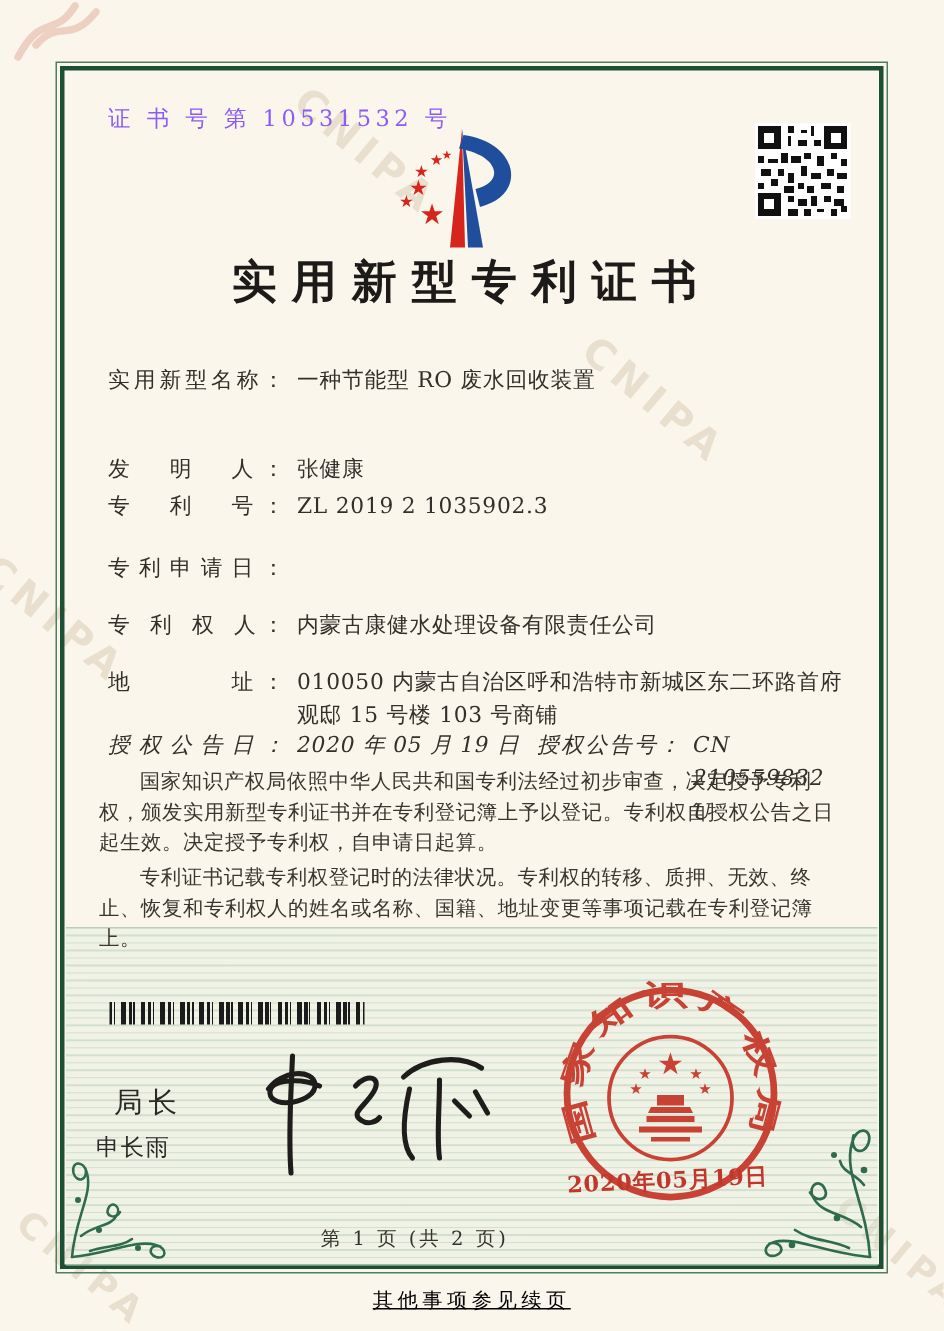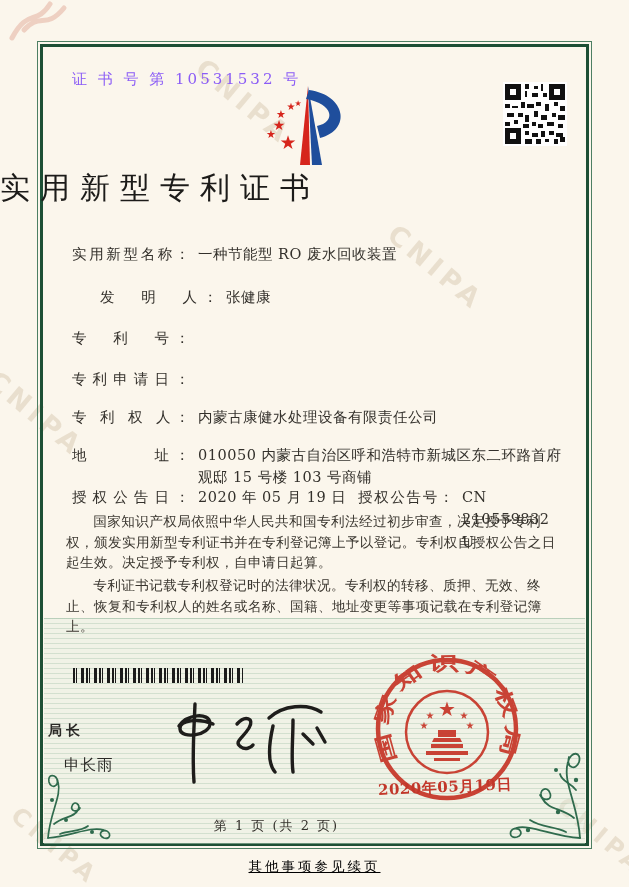--- a/index.html
+++ b/index.html
@@ -20,43 +20,43 @@
   .guilloche{
     position:absolute;left:44px;top:618px;width:541px;height:225px;
     background:
       repeating-linear-gradient(0deg, rgba(140,180,152,.30) 0 1px, rgba(255,255,255,0) 1px 5px),
       rgba(220,235,222,.35);
     border-top:1px solid rgba(110,160,128,.25);
   }
   
   .cert-no{left:72px;top:70px;font-size:15px;letter-spacing:3px;color:#8b5cf6;}
   .title{
-    left:0;top:168px;width:629px;text-align:left;
-    font-size:30px;font-weight:normal;letter-spacing:10px;color:#1c1b19;
+    left:0;top:168px;width:629px;text-align:center;
+    font-size:30px;font-weight:bold;letter-spacing:10px;color:#1c1b19;
   }
   
   .field-row{left:72px;width:492px;display:flex;font-size:14.5px;line-height:1.55;color:#33302b;}
   .field-label{
     width:118px;flex:0 0 118px;text-align:justify;text-align-last:justify;
     letter-spacing:.5px;
   }
   .field-value{flex:1;padding-left:8px;letter-spacing:.5px;}
   
   .body-text{left:66px;top:511px;width:498px;font-size:13.6px;line-height:1.52;
     color:#3a362f;letter-spacing:.4px;}
   .body-text p{margin:0 0 2px 0;text-indent:2em;}
   
   .barcode{
     left:73px;top:668px;width:170px;height:15px;
     background:repeating-linear-gradient(90deg,
       #1b1b1b 0 2px,transparent 2px 3px,
       #1b1b1b 3px 4px,transparent 4px 8px,
       #1b1b1b 8px 11px,transparent 11px 13px);
   }
-  .signer-title{left:48px;top:722px;font-size:14px;letter-spacing:4px;color:#2b2a27;font-weight:bold;}
+  .signer-title{left:76px;top:722px;font-size:19px;letter-spacing:4px;color:#2b2a27;}
   .signer-name{left:64px;top:755px;font-size:15.5px;letter-spacing:1px;color:#2b2a27;}
   .seal-date{
     left:378px;top:778px;font-size:15px;color:#c2372a;letter-spacing:.5px;
     transform:rotate(-2.5deg);font-weight:bold;
   }
   .page-no{left:0;top:817px;width:553px;text-align:center;font-size:13px;color:#34312c;letter-spacing:2px;}
   .continuation{left:0;top:858px;width:629px;text-align:center;font-size:13.5px;color:#000000;letter-spacing:3px;text-decoration:underline;}
   
   .wm{
     position:absolute;font-family:"DejaVu Sans","Liberation Sans",sans-serif;
@@ -147,39 +147,40 @@
       <rect x="26" y="25" width="2" height="2"></rect>
   </g>
 </svg>
 
 <div class="abs title">实用新型专利证书</div>
 
 <div class="abs field-row" style="top:243px;">
   <span class="field-label">实用新型名称：</span>
   <span class="field-value">一种节能型 RO 废水回收装置</span>
 </div>
-<div class="abs field-row" style="top:286px;margin-left:28px;">
+<div class="abs field-row" style="top:302px;">
   <span class="field-label">发　明　人：</span>
   <span class="field-value">张健康</span>
 </div>
 <div class="abs field-row" style="top:327px;">
   <span class="field-label">专　利　号：</span>
+  <span class="field-value">ZL 2019 2 1035902.3</span>
 </div>
 <div class="abs field-row" style="top:368px;">
   <span class="field-label">专利申请日：</span>
 </div>
 <div class="abs field-row" style="top:406px;">
   <span class="field-label">专 利 权 人：</span>
   <span class="field-value">内蒙古康健水处理设备有限责任公司</span>
 </div>
 <div class="abs field-row" style="top:444px;">
   <span class="field-label">地　　　址：</span>
   <span class="field-value" style="max-width:368px;">010050 内蒙古自治区呼和浩特市新城区东二环路首府观邸 15 号楼 103 号商铺</span>
 </div>
-<div class="abs field-row" style="top:486px;">
+<div class="abs field-row" style="top:486px;font-style:italic;">
   <span class="field-label">授权公告日：</span>
   <span class="field-value" style="flex:0 0 160px;">2020 年 05 月 19 日</span>
   <span class="field-label" style="flex:0 0 96px;width:96px;">授权公告号：</span>
   <span class="field-value">CN 210559832 U</span>
 </div>
 
 <div class="abs body-text">
   <p>国家知识产权局依照中华人民共和国专利法经过初步审查，决定授予专利权，颁发实用新型专利证书并在专利登记簿上予以登记。专利权自授权公告之日起生效。决定授予专利权，自申请日起算。</p>
   <p>专利证书记载专利权登记时的法律状况。专利权的转移、质押、无效、终止、恢复和专利权人的姓名或名称、国籍、地址变更等事项记载在专利登记簿上。</p>
 </div>

